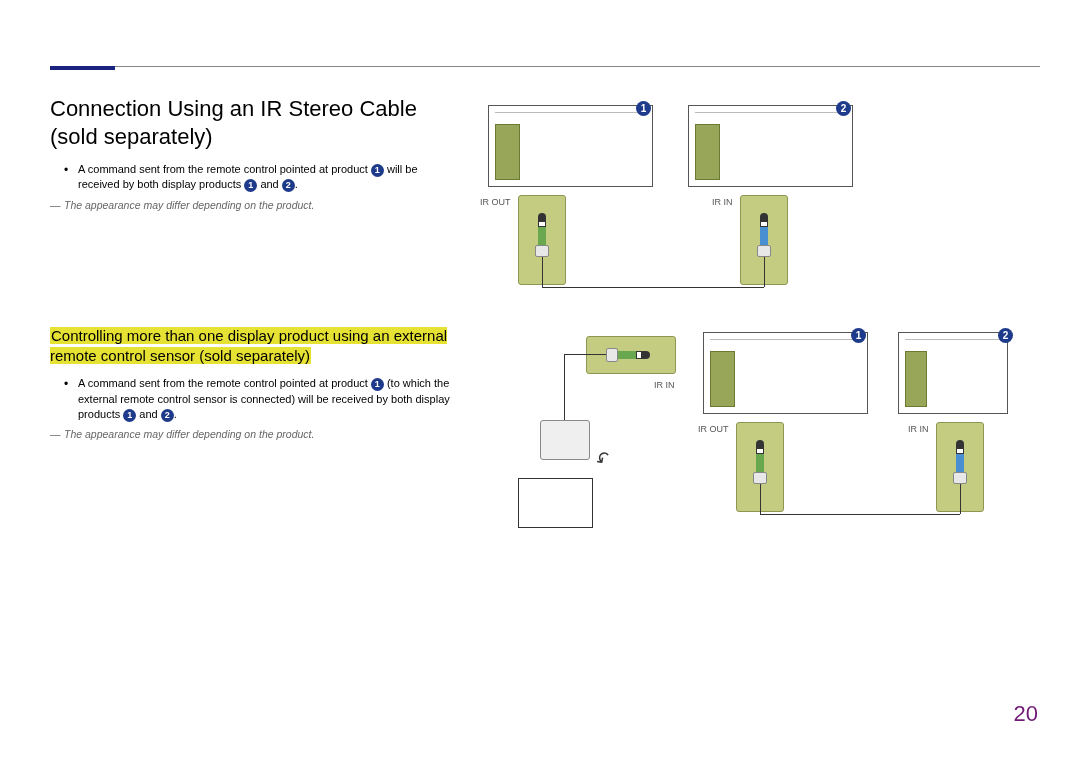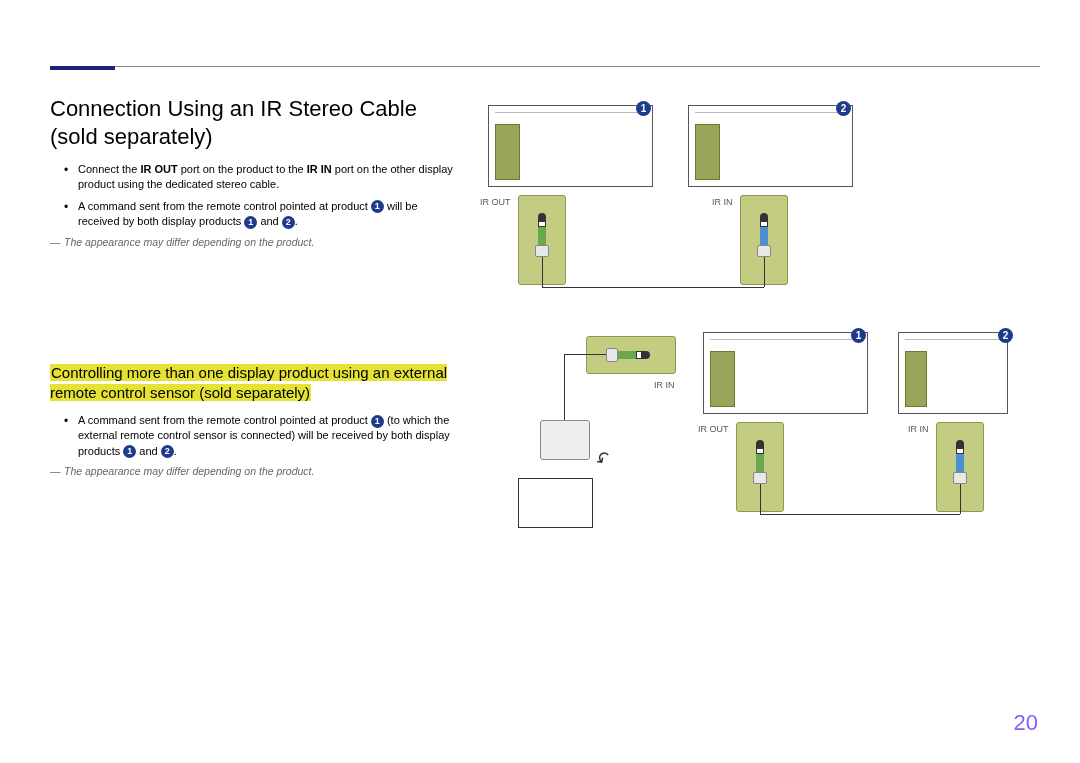--- a/index.html
+++ b/index.html
@@ -91,24 +91,24 @@
     font-size: 9px;
     font-weight: bold;
     vertical-align: middle;
     line-height: 1;
   }
   .badge-1 { background: #1e3a8a; }
   .badge-2 { background: #1e3a8a; }
   .section2 { margin-top: 115px; }
   .page-num {
     position: absolute;
-    bottom: 27px;
+    bottom: 36px;
     right: 42px;
     font-size: 22px;
-    color: #8b5cf6;
+    color: #701a75;
   }
   
   .diagram { position: relative; }
   .diag1 { height: 215px; }
   .diag2 { height: 250px; margin-top: 18px; }
   .display-box {
     position: absolute;
     border: 1px solid #555;
     background: #fff;
   }
@@ -166,23 +166,20 @@
 <body>
 
 <div class="header-rule"></div>
 <div class="accent-bar"></div>
 
 <div class="content">
   <div class="left-col">
     <h2 class="section-title">Connection Using an IR Stereo Cable (sold separately)</h2>
 
     <ul class="bullets">
-      <li>
-        <span>Connect the </span><span class="bold">IR OUT</span><span> port on the product to the </span><span class="bold">IR IN</span><span> port on the other display product using the dedicated stereo cable.</span>
-      </li>
       <li>
         <span>A command sent from the remote control pointed at product </span><span class="badge badge-1">1</span><span> will be received by both display products </span><span class="badge badge-1">1</span><span> and </span><span class="badge badge-2">2</span><span>.</span>
       </li>
     </ul>
     <p class="note">The appearance may differ depending on the product.</p>
 
     <div class="section2">
       <p class="sub-heading">
         <span class="highlight">Controlling more than one display product using an external remote control sensor (sold separately)</span>
       </p>

